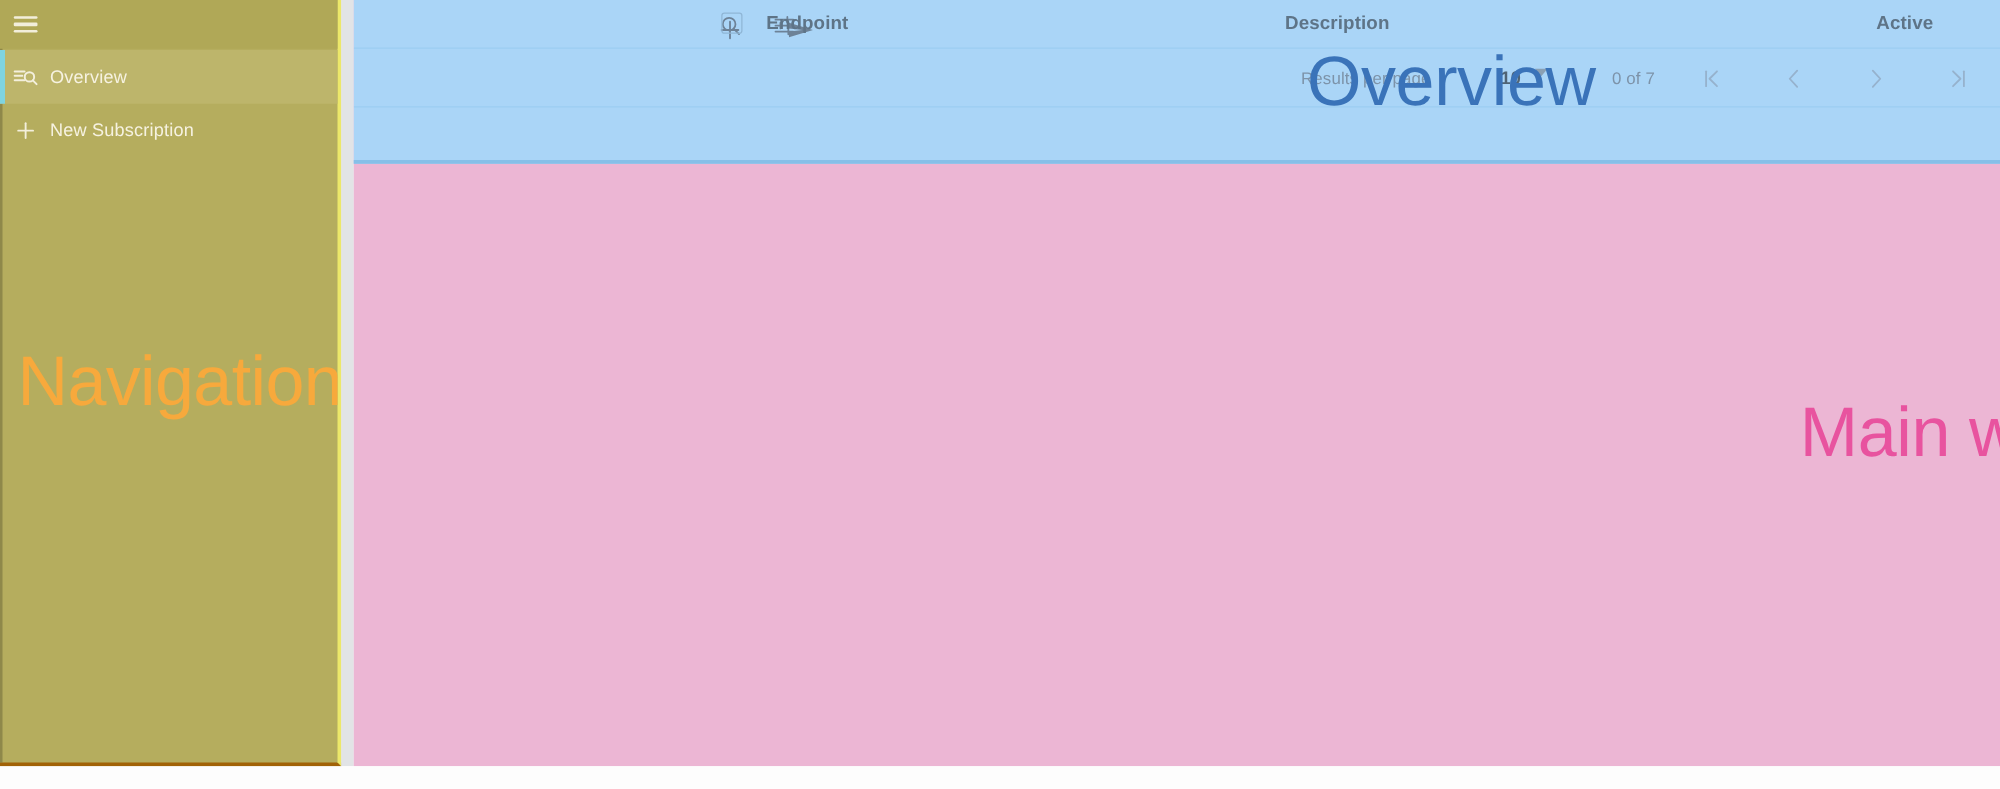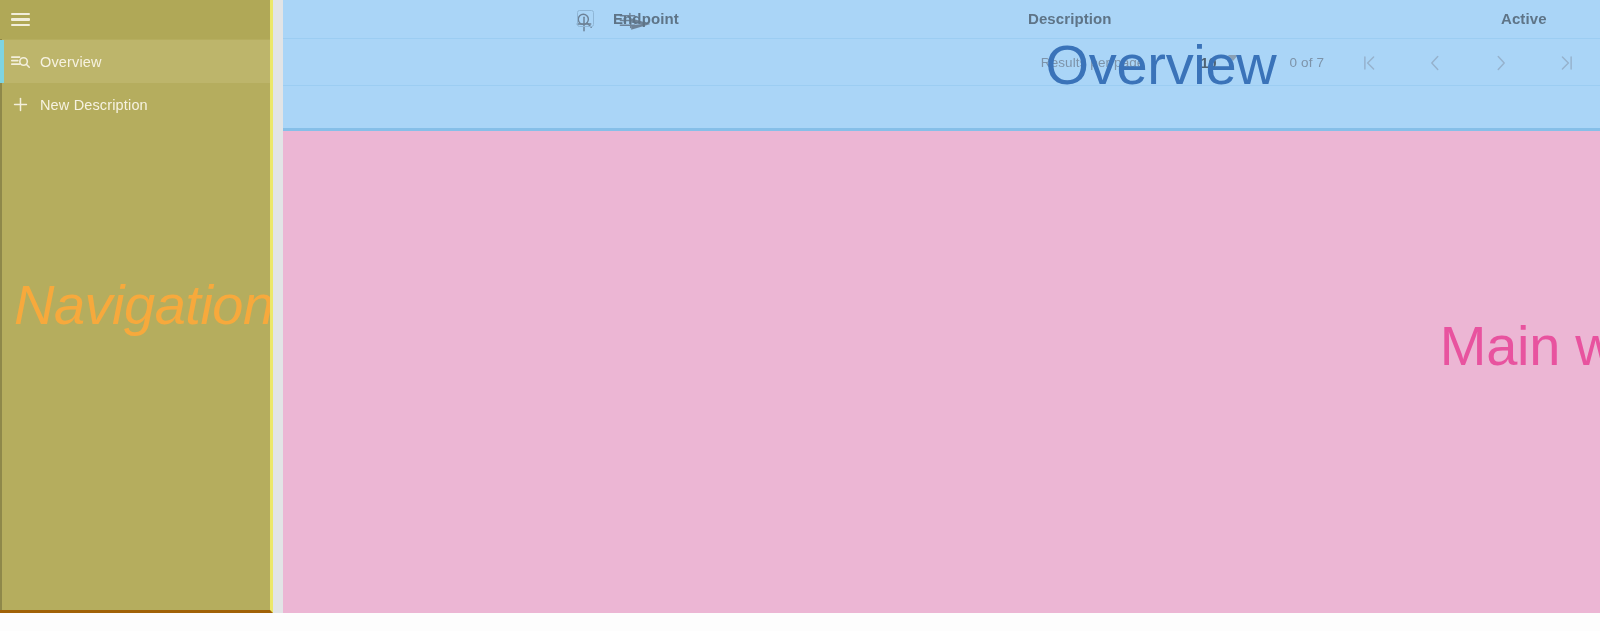--- a/index.html
+++ b/index.html
@@ -122,21 +122,20 @@
 
   .nav-overlay-label {
     position: absolute;
     left: 14px;
     top: 272px;
     font-size: 56px;
     line-height: 66px;
     color: #f7a93c;
     white-space: nowrap;
     letter-spacing: -.5px;
-    font-style: italic;
   }
 
   
   .main {
     position: absolute;
     left: 283px;
     top: 0;
     width: 1317px;
     height: 613px;
     background: #ecb6d4;
@@ -341,21 +340,21 @@
       <span class="nav-label">Overview</span>
     </div>
 
     <div class="nav-item newsub">
       <span class="nav-icon">
         <svg width="19" height="19" viewBox="0 0 24 24" fill="none" stroke="currentColor" stroke-width="1.9" stroke-linecap="round">
           <line x1="12" y1="4.5" x2="12" y2="19.5"></line>
           <line x1="4.5" y1="12" x2="19.5" y2="12"></line>
         </svg>
       </span>
-      <span class="nav-label">New Description</span>
+      <span class="nav-label">New Subscription</span>
     </div>
 
     <div class="nav-overlay-label">Navigation</div>
   </div>
 
   <div class="sidebar-gap"></div>
 
   <div class="main">
     <div class="main-overlay-label">Main window</div>
   </div>

